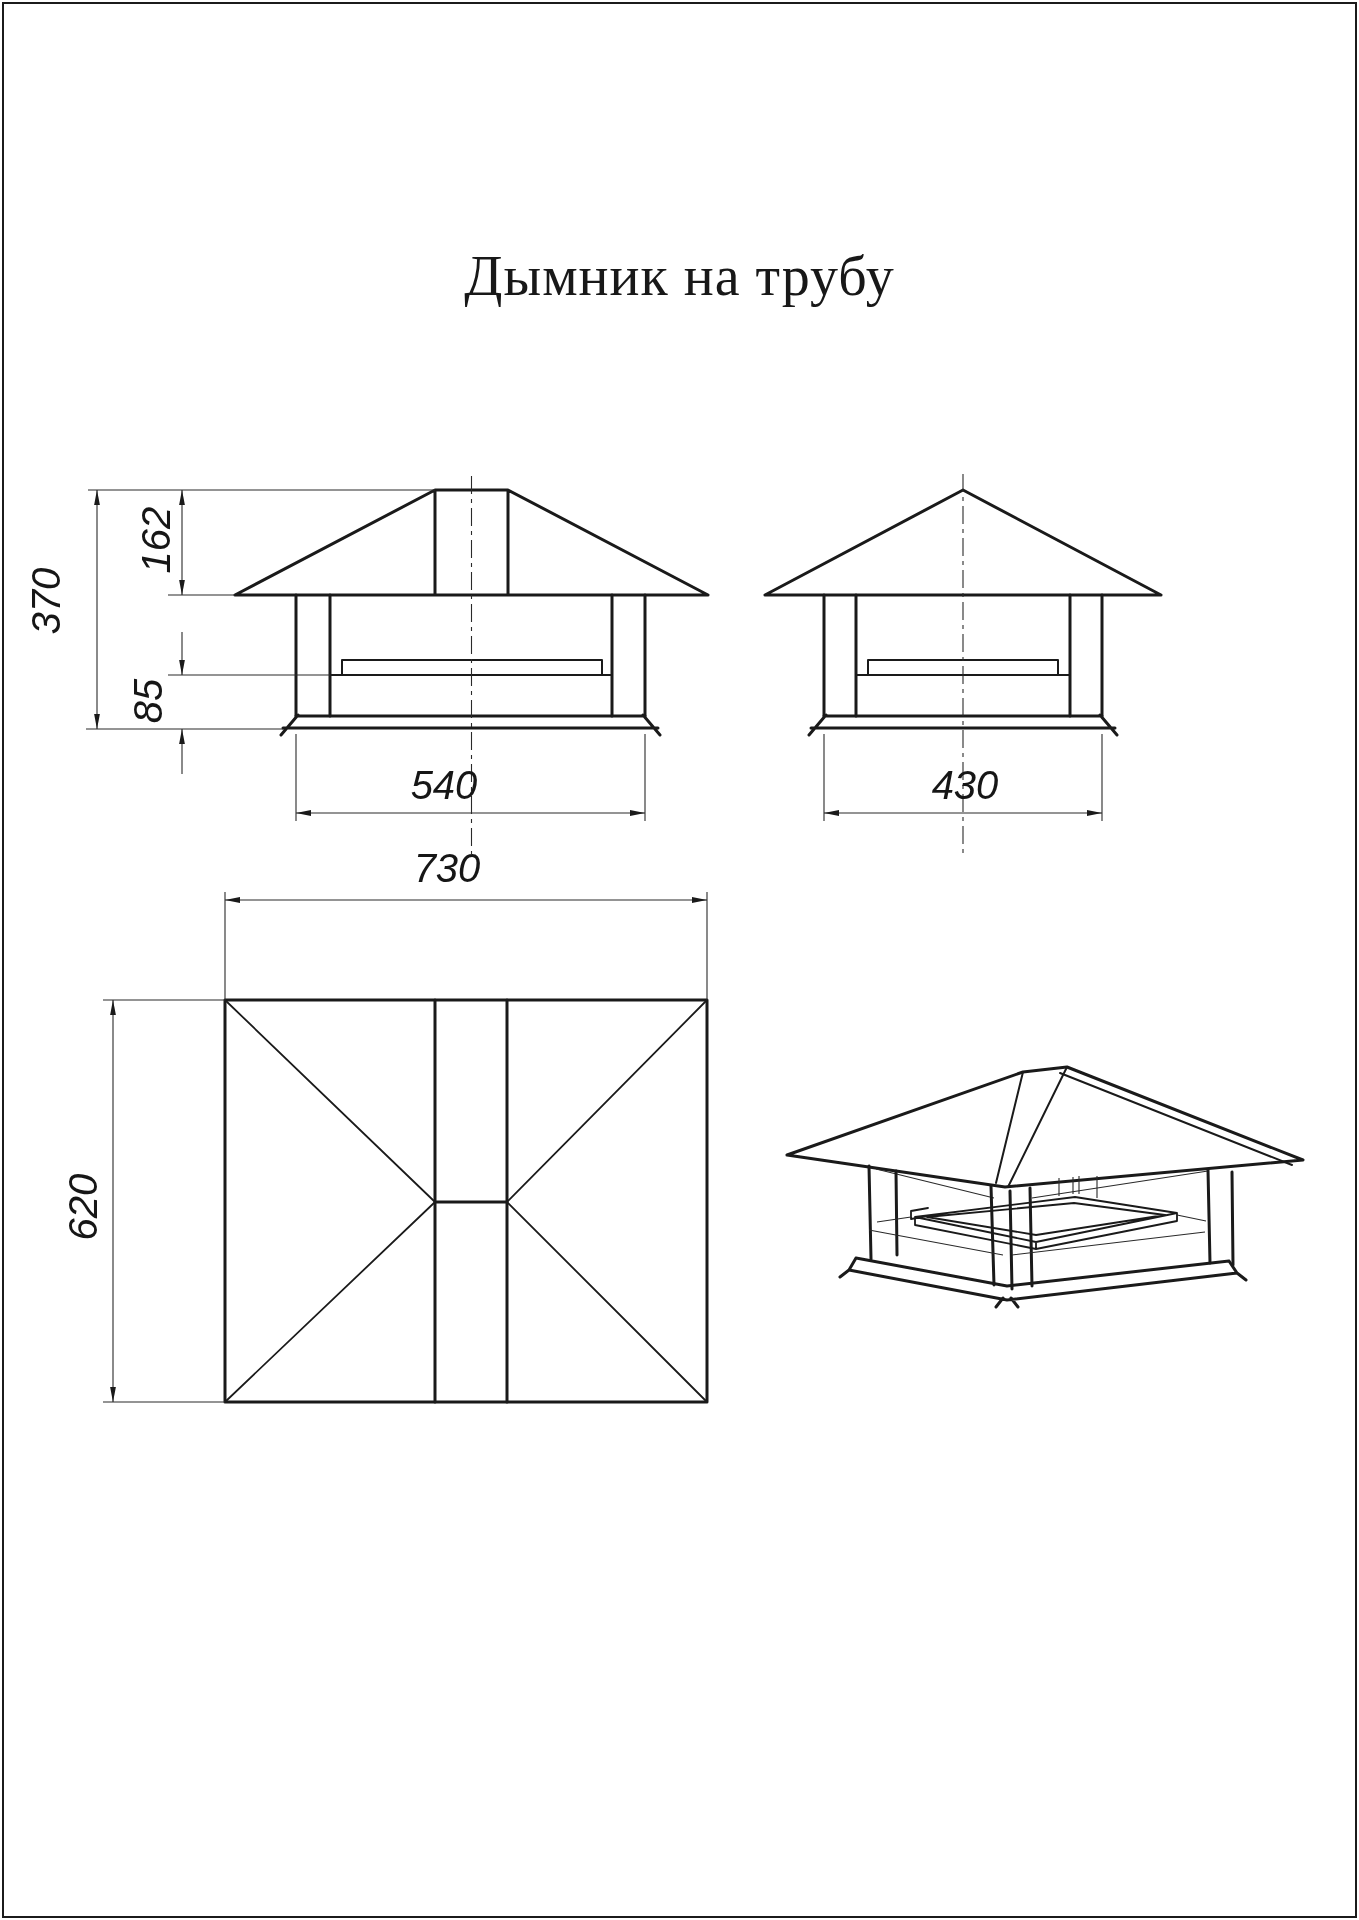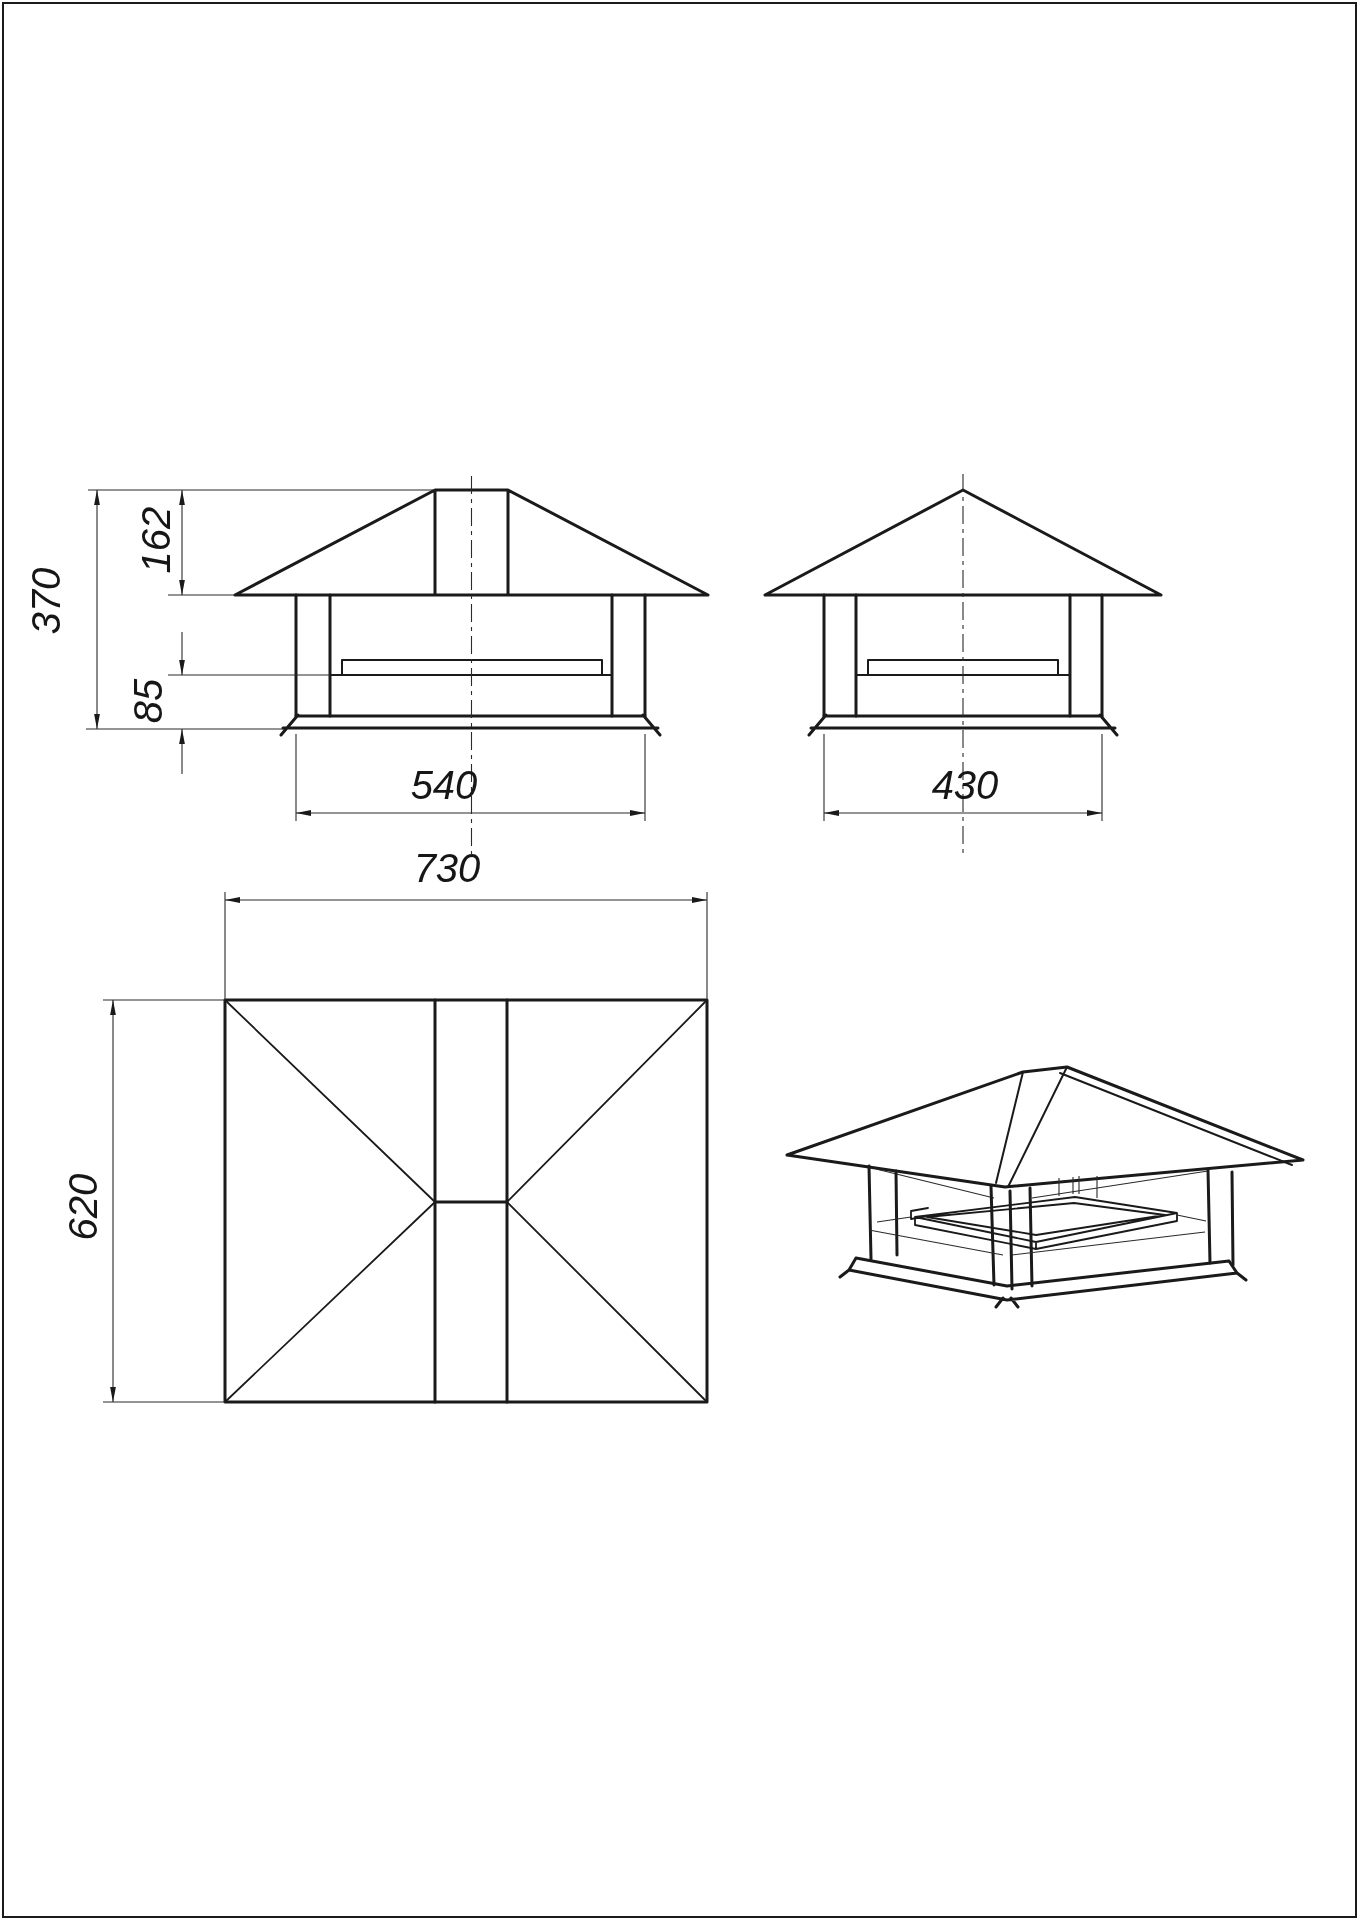--- a/index.html
+++ b/index.html
@@ -38,20 +38,21 @@
     font-size:40px;
     fill:#161616;
   }
 </style>
 </head>
 <body>
 
 <div class="sheet">
   <div class="sheet-border"></div>
 
+  <div class="drawing-title">Дымник на трубу</div>
 
   <svg class="canvas" width="1359" height="1920" viewBox="0 0 1359 1920">
     <defs>
       <marker id="ar" viewBox="0 0 16 8" refX="15.5" refY="4" markerWidth="16" markerHeight="8" orient="auto-start-reverse" markerUnits="userSpaceOnUse">
         <path d="M15.5,4 L0.5,1.1 L0.5,6.9 Z" fill="#1a1a1a"></path>
       </marker>
     </defs>
 
     <g>
 

